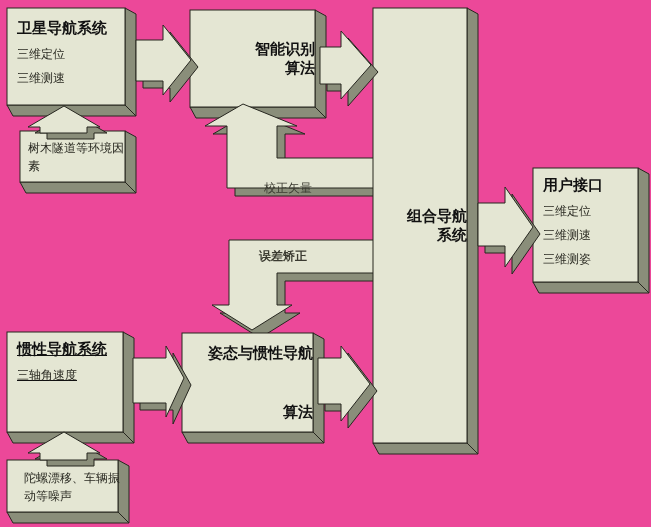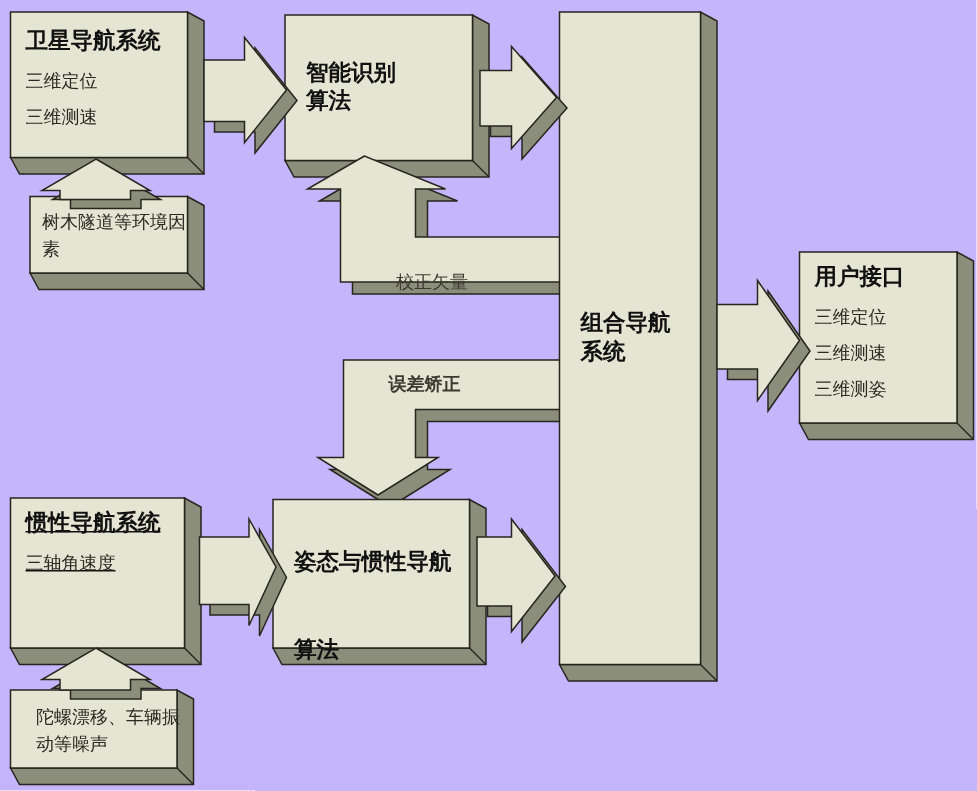--- a/index.html
+++ b/index.html
@@ -1,27 +1,27 @@
 <!DOCTYPE html>
 <html><head>
 <meta charset="utf-8">
 <style>
   html,body{margin:0;padding:0;background:#fff;}
   .diagram{
-    position:relative;width:651px;height:527px;background:#c4b5fd;
+    position:relative;width:651px;height:527px;background:#ec4899;
     font-family:"Liberation Serif", serif;color:#111;overflow:hidden;
   }
   .diagram svg{position:absolute;left:0;top:0;}
   .face{fill:#e4e6d3;stroke:#26261f;stroke-width:1;}
   .side{fill:#8a8e7a;stroke:#26261f;stroke-width:1;}
   .edge{stroke:#26261f;stroke-width:1;}
   .box-text{position:absolute;z-index:5;}
   .panel-title{font-weight:bold;font-size:15px;line-height:20px;margin:10px 10px 0;white-space:nowrap;}
   .panel-item{font-size:12px;line-height:16px;margin:8px 10px 0;color:#2a2a22;white-space:nowrap;}
-  .center-box{display:flex;flex-direction:column;justify-content:center;align-items:flex-start;text-align:center;margin-left:14px;}
+  .center-box{display:flex;flex-direction:column;justify-content:center;align-items:flex-end;text-align:center;}
   .center-line{font-weight:bold;font-size:15px;line-height:19px;white-space:nowrap;}
   .wrap-line{font-size:12px;line-height:18px;margin:0 0 0 8px;white-space:nowrap;color:#2a2a22;}
   .arrow-label{
     position:absolute;z-index:6;font-size:12px;line-height:14px;color:#3a3a30;
     transform:translate(-50%,-50%);white-space:nowrap;
   }
 </style>
 </head>
 <body>
 
@@ -154,21 +154,21 @@
   <div class="box-text" style="left:7px;top:332px;width:116px;height:100px;text-decoration:underline;">
     <div class="panel-title" style="margin-top:7px;">惯性导航系统</div>
     <div class="panel-item">三轴角速度</div>
   </div>
 
   <div class="box-text" style="left:16px;top:460px;width:112px;height:52px;padding-top:9px;">
     <div class="wrap-line">陀螺漂移、车辆振</div>
     <div class="wrap-line">动等噪声</div>
   </div>
 
-  <div class="box-text center-box" style="left:182px;top:350px;width:131px;height:99px;padding-top:10px;box-sizing:border-box;gap:40px;">
+  <div class="box-text center-box" style="left:182px;top:328px;width:131px;height:99px;padding-top:10px;box-sizing:border-box;gap:40px;">
     <div class="center-line">姿态与惯性导航</div>
     <div class="center-line">算法</div>
   </div>
 
   <div class="arrow-label" style="left:288px;top:172px;margin-top:16px;">校正矢量</div>
   <div class="arrow-label" style="left:283px;top:256px;font-weight:bold;">误差矫正</div>
 
 </div>
 
 </body></html>

